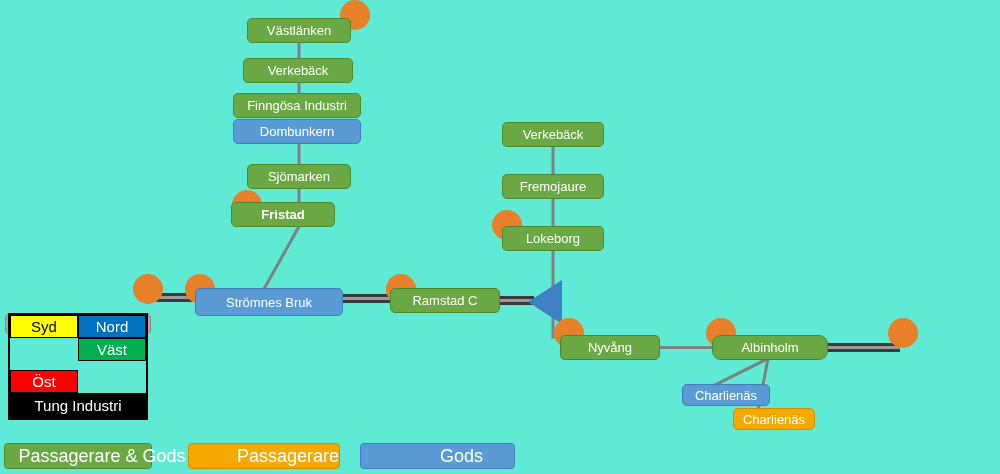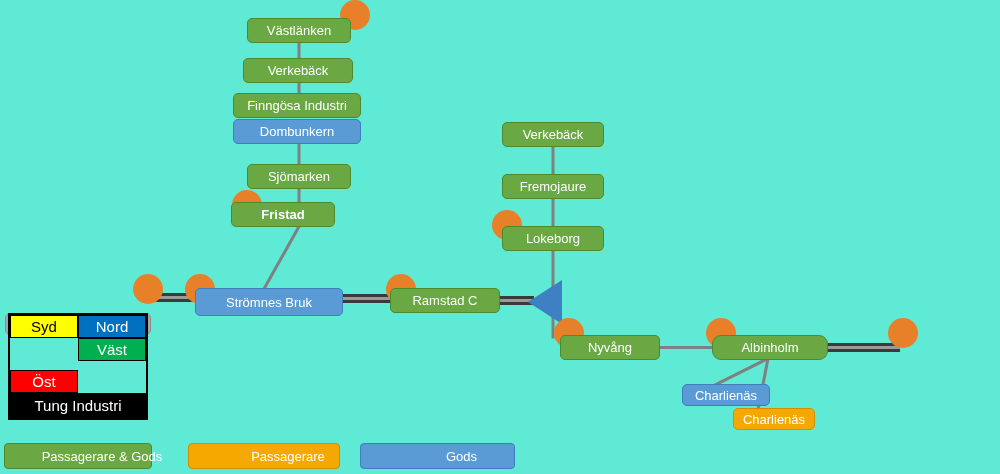--- a/index.html
+++ b/index.html
@@ -42,21 +42,21 @@
               font-size:15px;border:1px solid #000;box-sizing:border-box;}
   #yard .c-syd {background:#ffff00;color:#000;}
   #yard .c-nord{background:#0070c0;color:#fff;}
   #yard .c-ost {background:#ff0000;color:#fff;margin-top:32px;}
   #yard .c-vast{background:#00b050;color:#fff;}
   #yard .c-tung{background:#000;color:#fff;width:100%;height:25px;font-size:15px;}
 
   
   .lg{position:absolute;top:443px;height:26px;border-radius:4px;
       display:flex;align-items:center;justify-content:center;
-      font-size:13px;color:#fff;box-sizing:border-box;border:1px solid rgba(0,0,0,.35);padding-left:48px;}
+      font-size:18px;color:#fff;box-sizing:border-box;border:1px solid rgba(0,0,0,.35);padding-left:48px;}
 </style>
 </head>
 <body>
 
 <div id="stage">
     <div class="ln" style="left: 299px; top: 41px; width: 17px; height: 3px; transform: rotate(90deg);"></div>
     <div class="ln" style="left: 299px; top: 81px; width: 12px; height: 3px; transform: rotate(90deg);"></div>
     <div class="ln" style="left: 299px; top: 142px; width: 22px; height: 3px; transform: rotate(90deg);"></div>
     <div class="ln" style="left: 299px; top: 187px; width: 15px; height: 3px; transform: rotate(90deg);"></div>
     <div class="ln" style="left: 299px; top: 225px; width: 75.6637px; height: 3px; transform: rotate(119.275deg);"></div>

